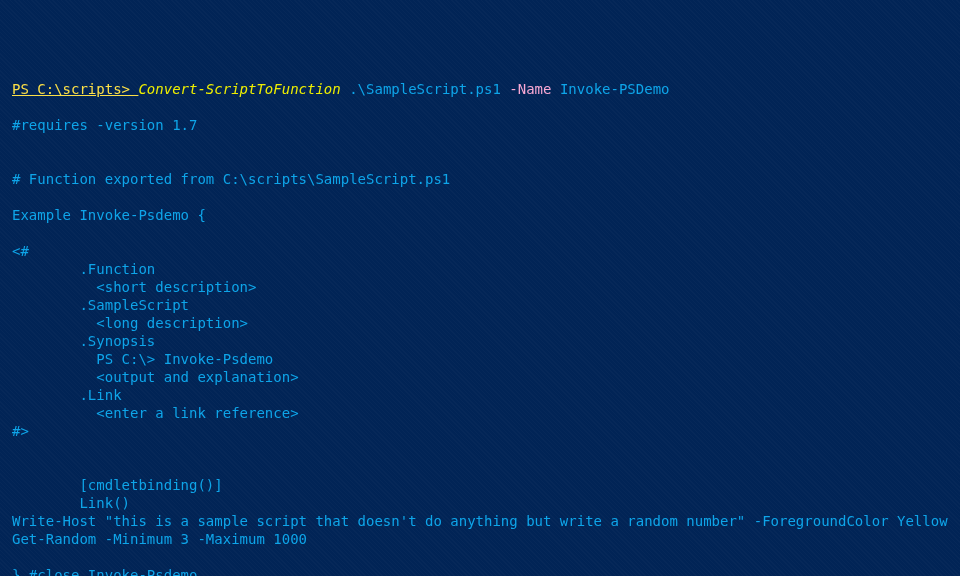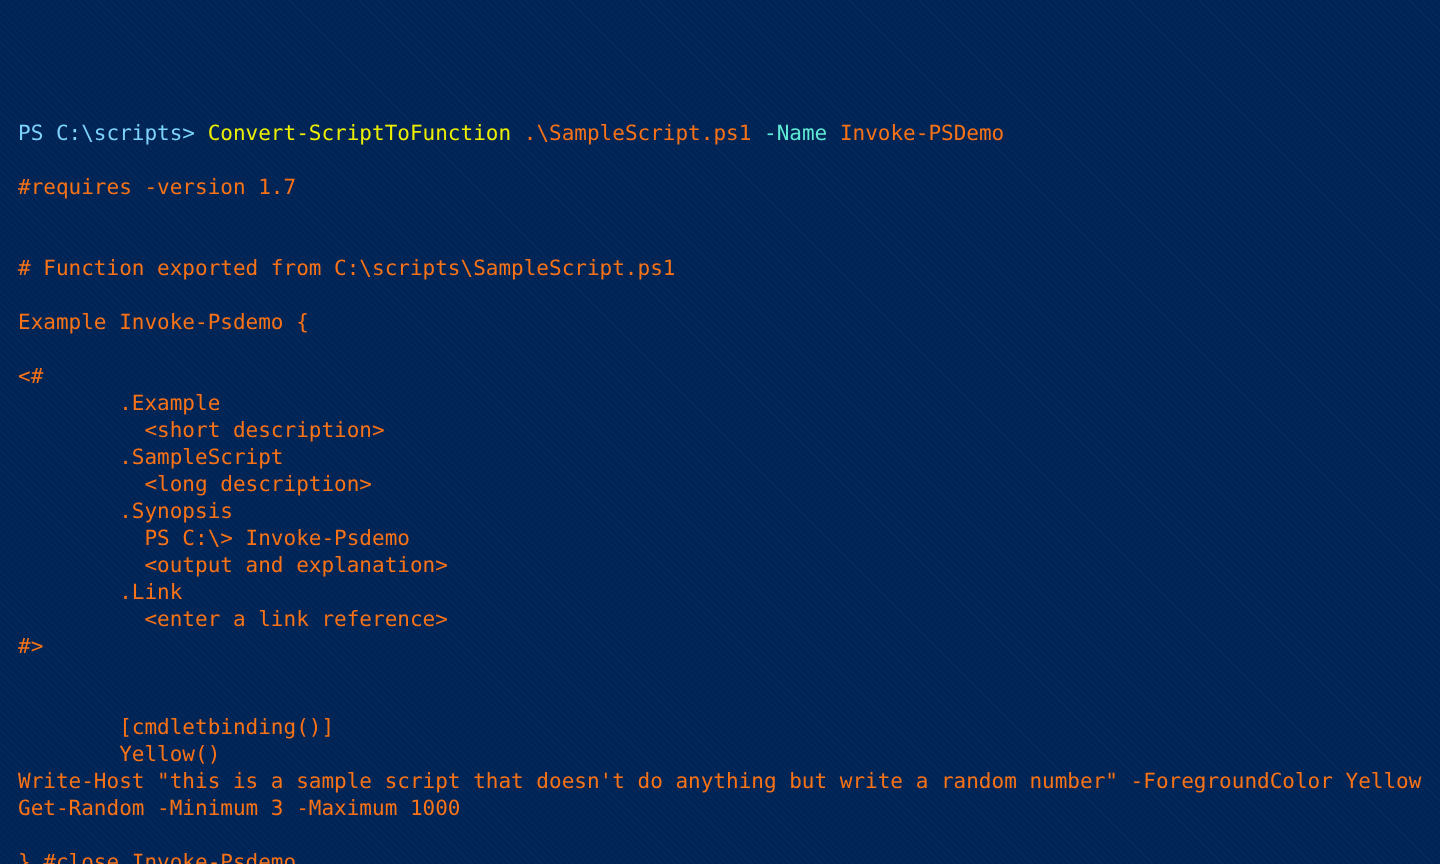--- a/index.html
+++ b/index.html
@@ -18,54 +18,54 @@
       color: #eeedf0;
       width: 960px;
       height: 576px;
       box-sizing: border-box;
       overflow: hidden;
       white-space: pre;
     }
     .terminal {
       white-space: pre;
     }
-    .white  { color: #f97316; }
-    .yellow { color: #eeee00; }
-    .cyan   { color: #5eead4; }
-    .prompt { color: #7dd3fc; }
+    .white  { color: #0ea5e9; }
+    .yellow { color: #eeee00; font-style: italic; }
+    .cyan   { color: #f9a8d4; }
+    .prompt { color: #fde047; text-decoration: underline; }
   </style>
 </head>
 <body>
 
 
 
 <div class="terminal"><span class="prompt">PS C:\scripts&gt; </span><span class="yellow">Convert-ScriptToFunction</span><span class="white"> </span><span class="white">.\SampleScript.ps1</span><span class="white"> </span><span class="cyan">-Name</span><span class="white"> </span><span class="white">Invoke-PSDemo</span>
 <span class="white"></span>
 <span class="white">#requires -version 1.7</span>
 <span class="white"></span>
 <span class="white"></span>
 <span class="white"># Function exported from C:\scripts\SampleScript.ps1</span>
 <span class="white"></span>
 <span class="white">Example Invoke-Psdemo {</span>
 <span class="white"></span>
 <span class="white">&lt;#</span>
-<span class="white">        .Example</span>
+<span class="white">        .Function</span>
 <span class="white">          &lt;short description&gt;</span>
 <span class="white">        .SampleScript</span>
 <span class="white">          &lt;long description&gt;</span>
 <span class="white">        .Synopsis</span>
 <span class="white">          PS C:\&gt; Invoke-Psdemo</span>
 <span class="white">          &lt;output and explanation&gt;</span>
 <span class="white">        .Link</span>
 <span class="white">          &lt;enter a link reference&gt;</span>
 <span class="white">#&gt;</span>
 <span class="white"></span>
 <span class="white"></span>
 <span class="white">        [cmdletbinding()]</span>
-<span class="white">        Yellow()</span>
+<span class="white">        Link()</span>
 <span class="white">Write-Host "this is a sample script that doesn't do anything but write a random number" -ForegroundColor Yellow</span>
 <span class="white">Get-Random -Minimum 3 -Maximum 1000</span>
 <span class="white"></span>
 <span class="white">} #close Invoke-Psdemo</span>
 </div>
 
 
 
 
 </body></html>

